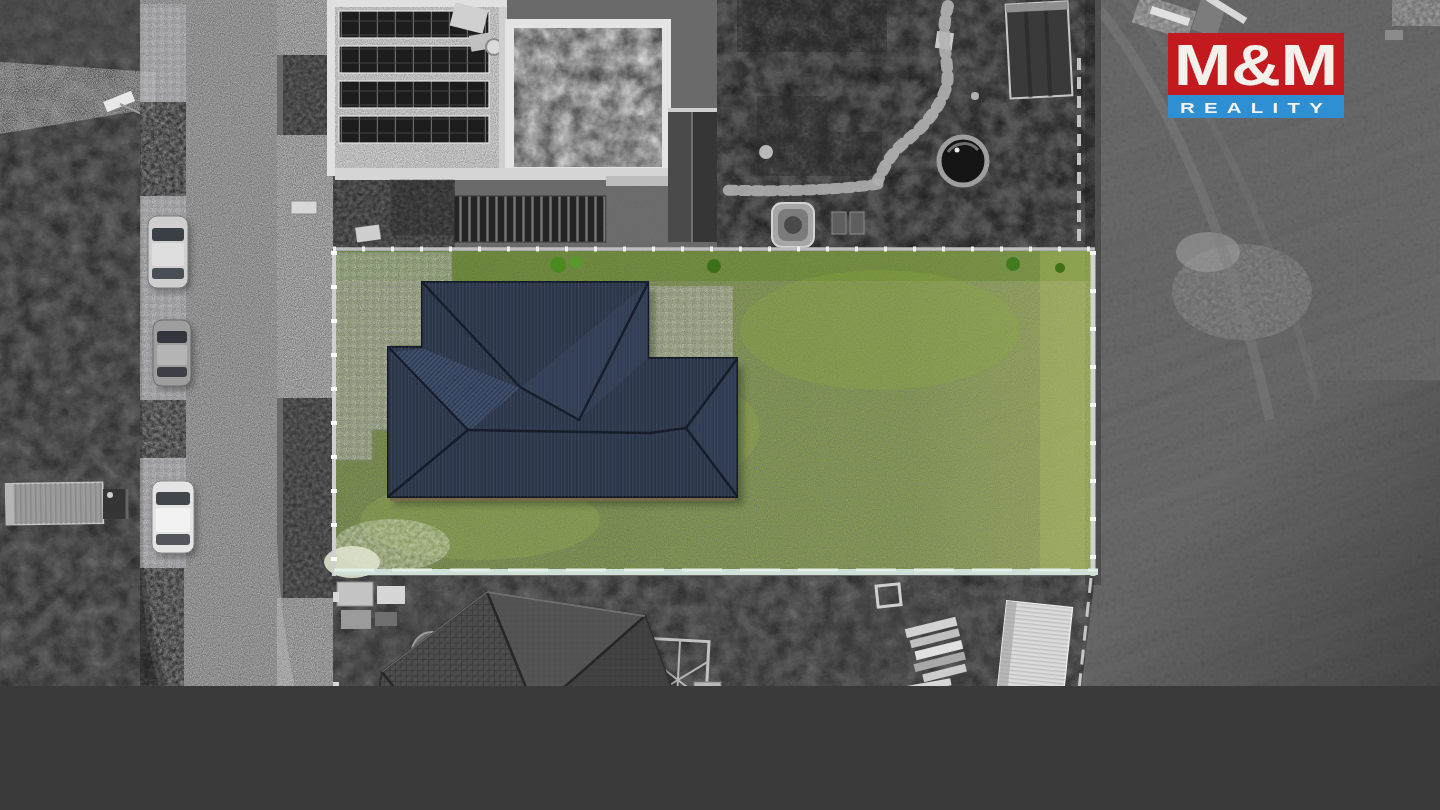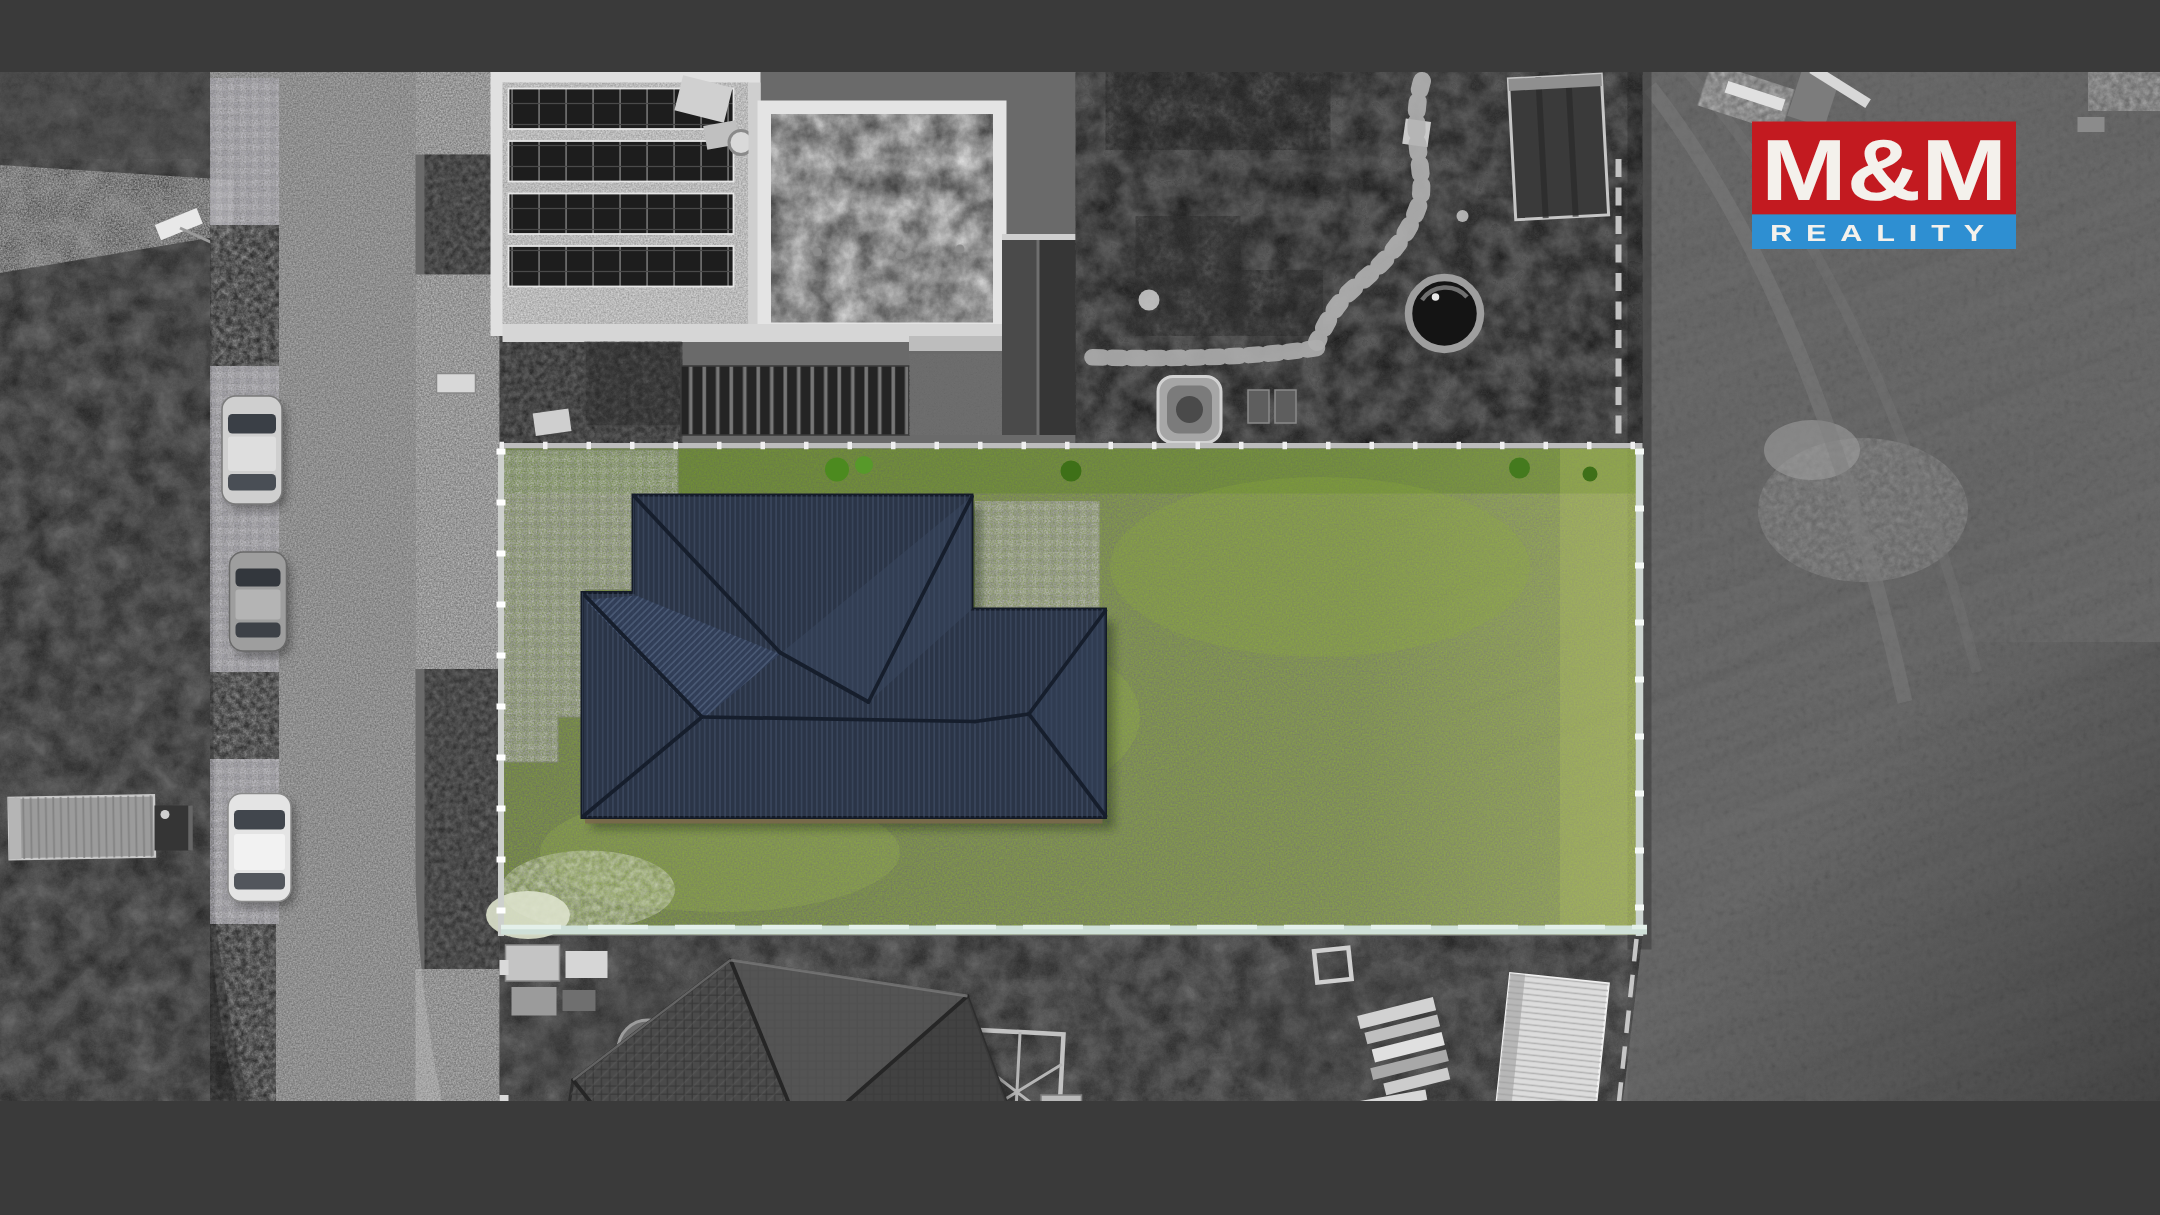--- a/index.html
+++ b/index.html
@@ -1,17 +1,17 @@
 <!DOCTYPE html>
 <html><head>
 <meta charset="utf-8">
 <style>
   html,body{margin:0;padding:0;background:#3a3a3a;}
   .stage{position:relative;width:1440px;height:686px;overflow:hidden;
-         font-family:"Liberation Sans", sans-serif;margin-top:48px;}
+         font-family:"Liberation Sans", sans-serif;}
   svg{display:block;}
   text{font-family:"Liberation Sans", sans-serif;}
 </style>
 <title>M&amp;M REALITY</title></head>
 <body>
 
 <div class="stage">
 <svg width="1440" height="810" viewBox="0 0 1440 810">
 <defs>
 

